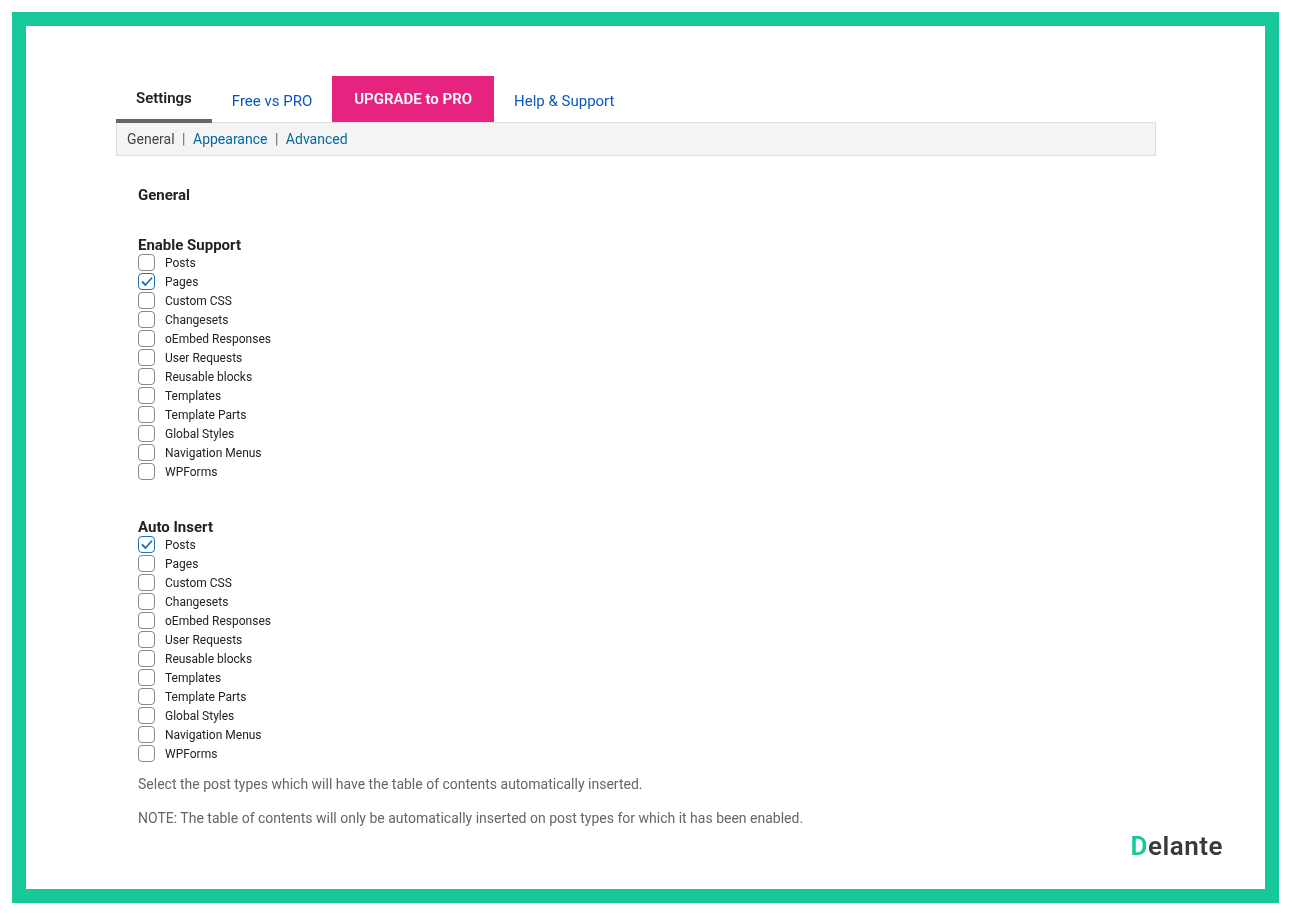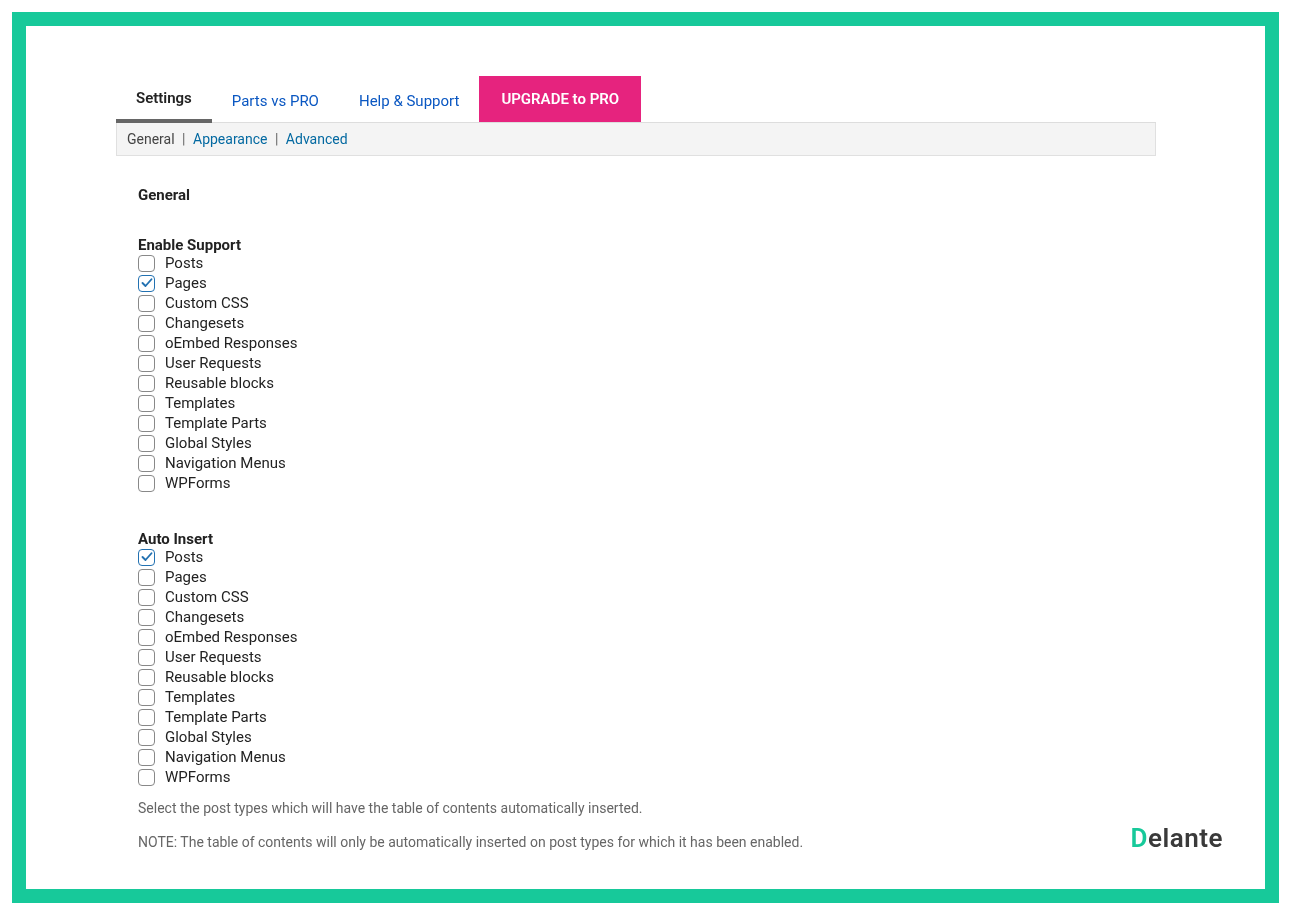--- a/index.html
+++ b/index.html
@@ -66,21 +66,21 @@
     font-weight: 700;
     font-size: 15px;
     color: #222;
     padding-top: 2px;
   }
   .field-body { flex: 1; }
   .chk-row {
     display: flex;
     align-items: center;
     margin-bottom: 2px;
-    font-size: 15px;
+    font-size: 12px;
     color: #222;
   }
   .chk {
     width: 17px; height: 17px;
     border: 1.5px solid #888;
     border-radius: 4px;
     margin-right: 10px;
     display: inline-flex;
     align-items: center;
     justify-content: center;
@@ -92,40 +92,40 @@
   .chk.checked svg { display: block; }
   .chk svg { display: none; }
   .help {
     font-size: 14px;
     color: #666;
     margin-top: 12px;
     line-height: 1.5;
   }
   .logo {
     position: absolute;
-    bottom: 36px;
+    bottom: 28px;
     right: 42px;
     font-size: 26px;
     font-weight: 600;
     color: #3a3a3a;
     letter-spacing: 0.5px;
   }
   .logo .d { color: #17c99a; }
 </style>
 </head>
 <body>
 
 <div class="frame">
   <div class="content-wrap">
 
     <div class="tabs">
       <div class="tab active">Settings</div>
-      <div class="tab">Parts vs PRO</div>
+      <div class="tab">Free vs PRO</div>
+      <div class="tab upgrade">UPGRADE to PRO</div>
       <div class="tab">Help &amp; Support</div>
-      <div class="tab upgrade">UPGRADE to PRO</div>
     </div>
 
     <div class="subnav">
       <span>General</span>
       <span class="sep">|</span>
       <a>Appearance</a>
       <span class="sep">|</span>
       <a>Advanced</a>
     </div>
 

